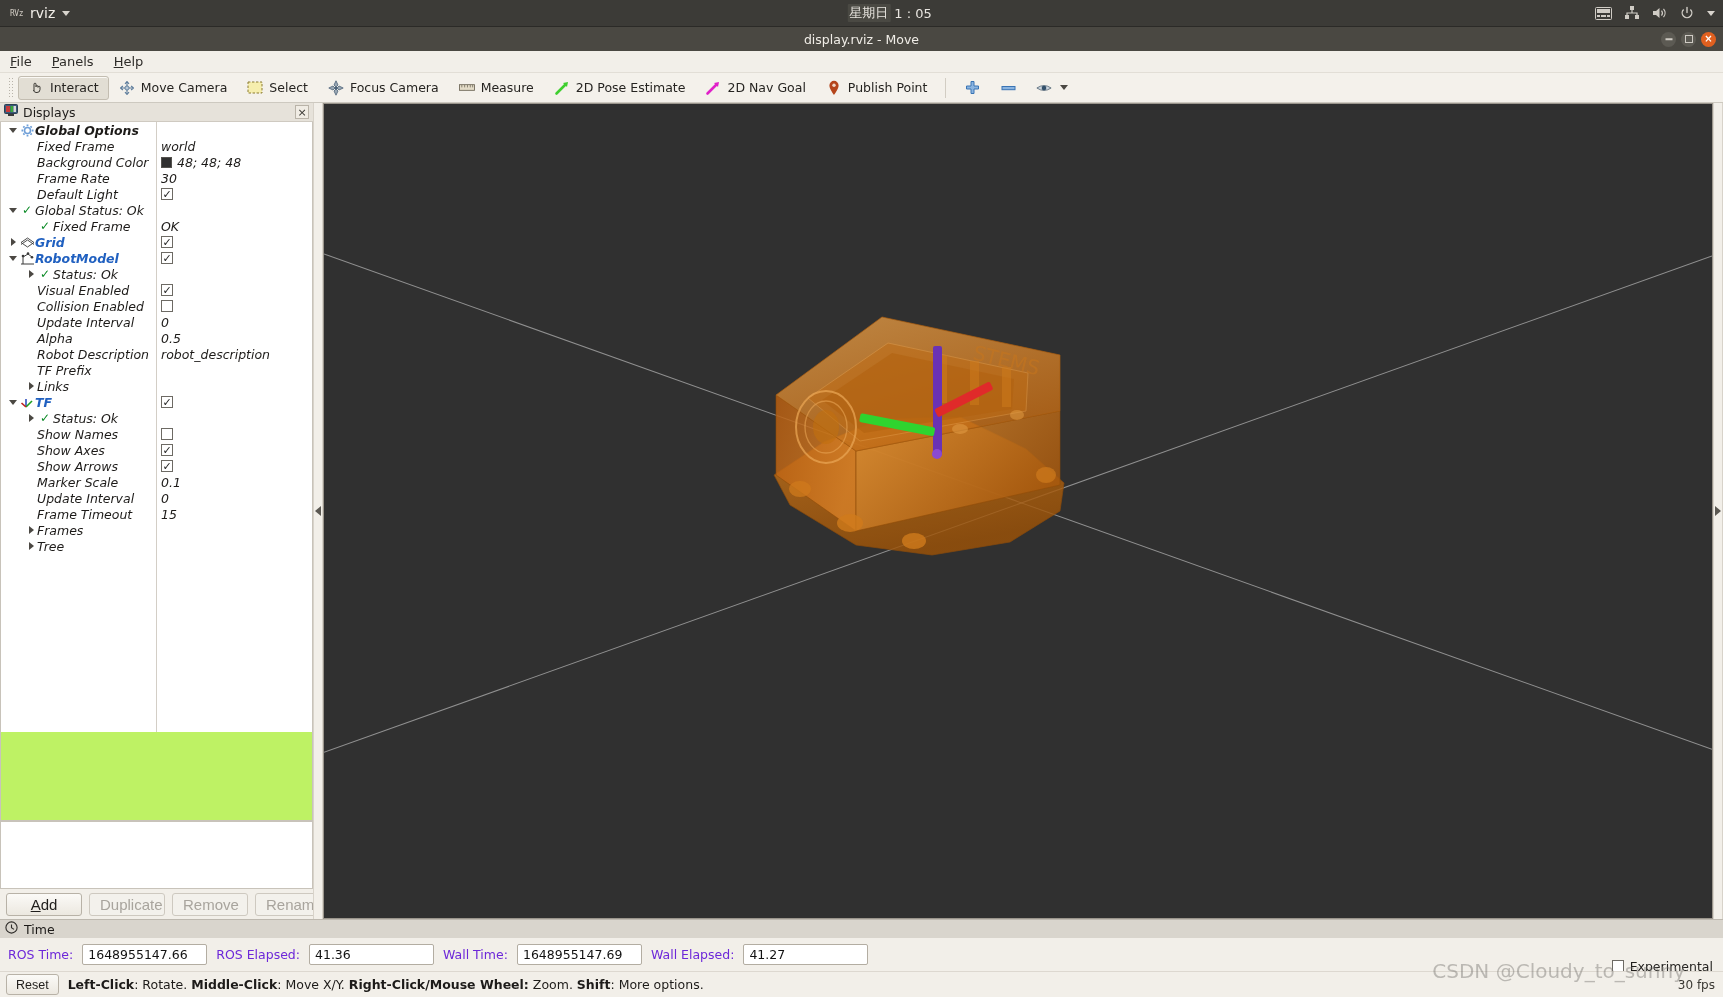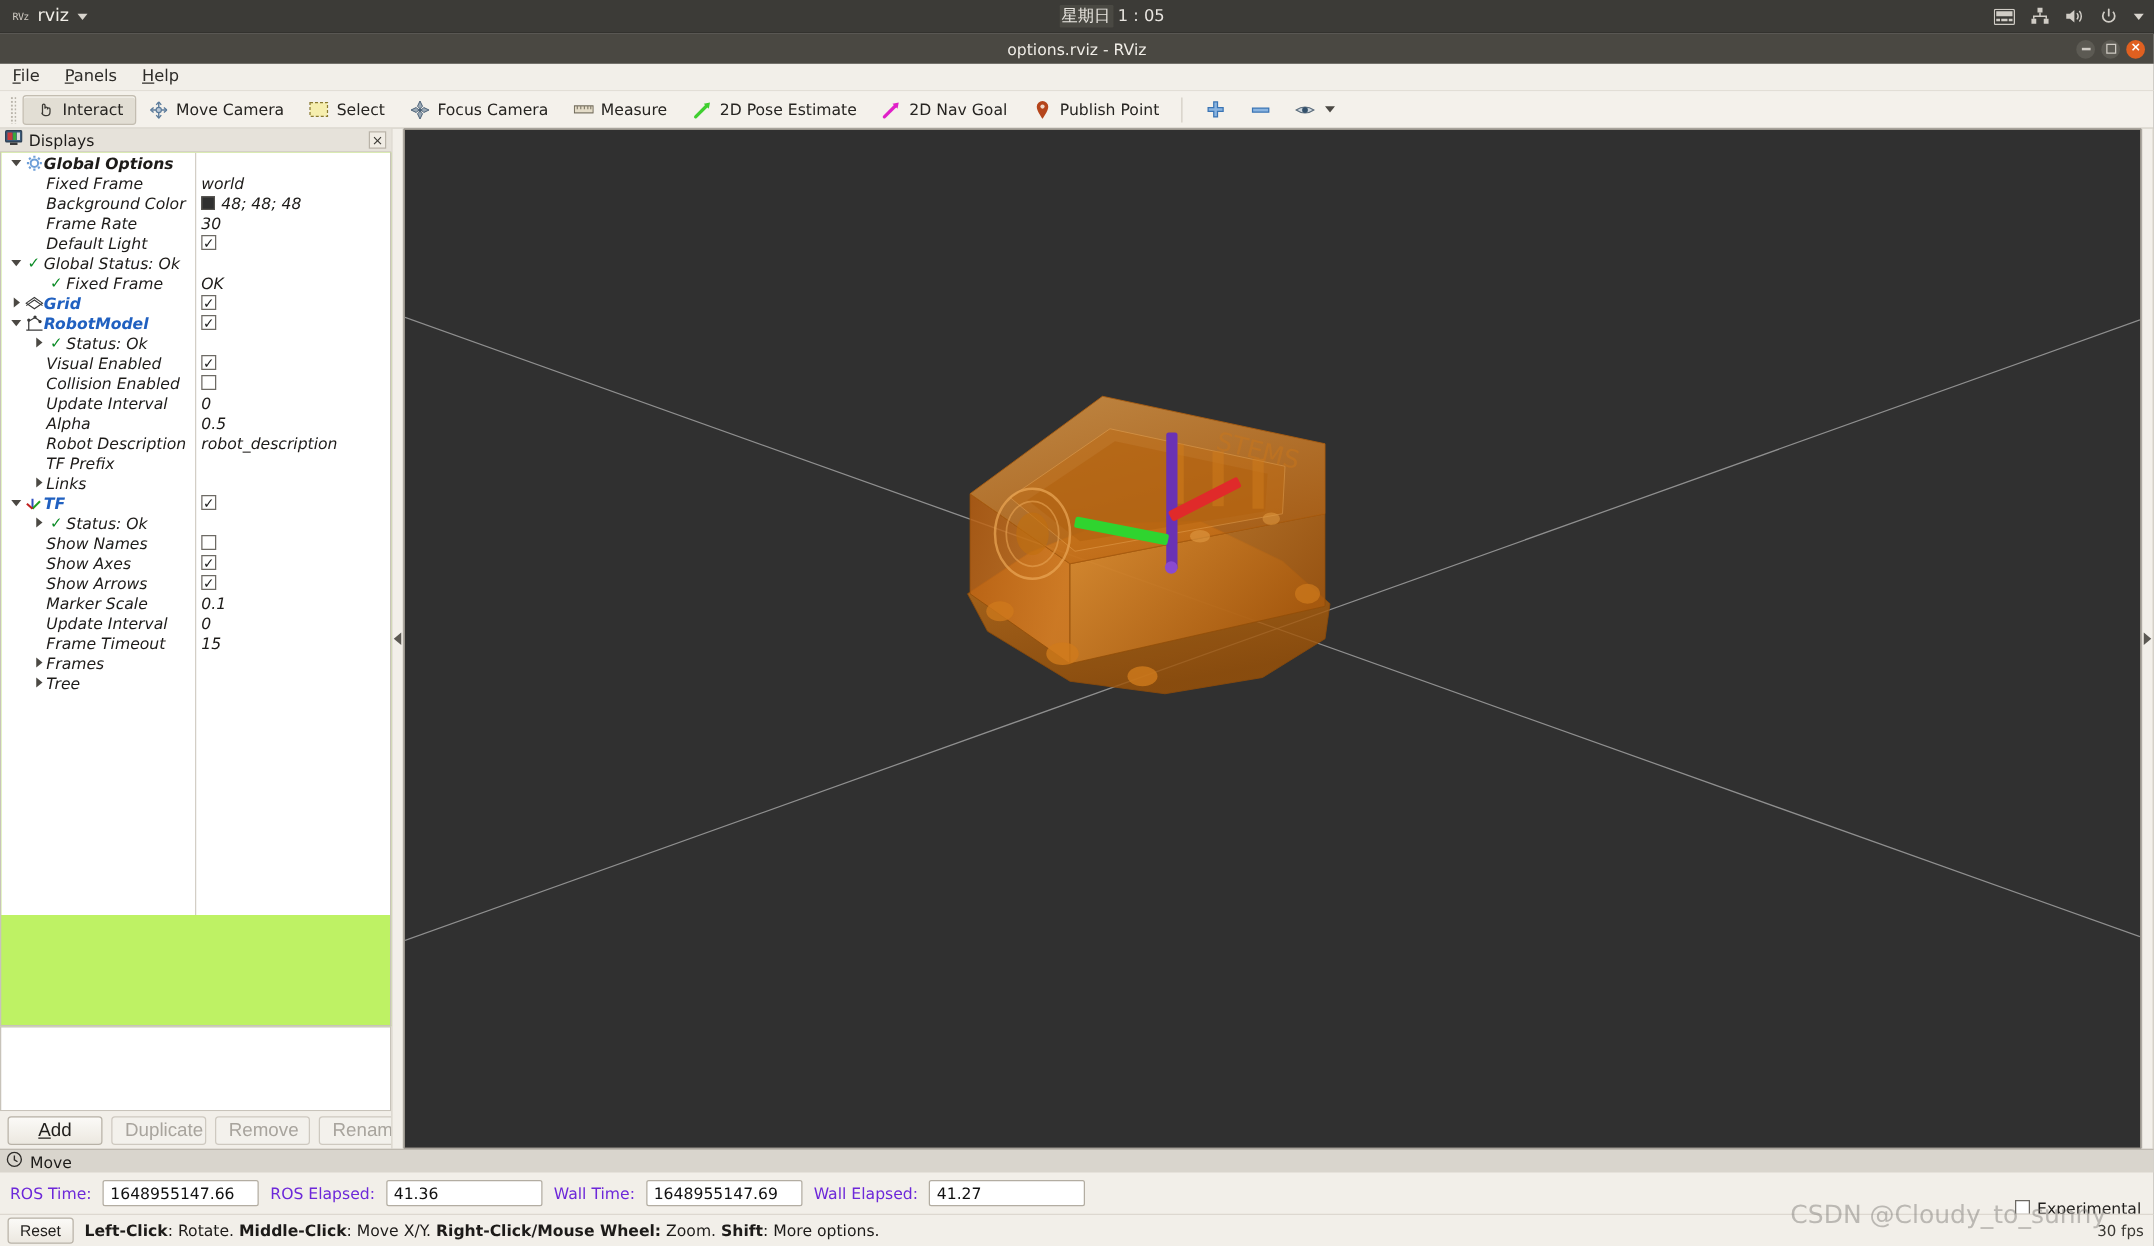--- a/index.html
+++ b/index.html
@@ -270,21 +270,21 @@
           <path d="M3.6 3.4 a4.8 4.8 0 1 0 6.8 0" stroke="#ddd9d2" stroke-width="1.4" fill="none"></path>
         </svg>
     </span>
     <span class="caret-down"></span>
   </div>
 </div>
 
 <div id="rviz-window">
 
   <div id="titlebar">
-    <span id="title-text">options.rviz - RViz</span>
+    <span id="title-text">display.rviz - Move</span>
     <div id="win-buttons">
       <span class="wb min"></span>
       <span class="wb max"></span>
       <span class="wb close"></span>
     </div>
   </div>
 
   <div id="menubar">
     <span class="menu-item"><span class="acc">F</span><span>ile</span></span>
     <span class="menu-item"><span class="acc">P</span><span>anels</span></span>
@@ -833,21 +833,21 @@
   </div>
 
   <div id="time-panel">
     <div id="time-header">
       <span>
         <svg width="13" height="13" viewBox="0 0 13 13">
             <circle cx="6.5" cy="6.5" r="5.6" fill="none" stroke="#2e2c29" stroke-width="1.1"></circle>
             <path d="M6.5 3.4 L6.5 6.8 L9 8.4" stroke="#2e2c29" stroke-width="1.1" fill="none"></path>
           </svg>
       </span>
-      <span class="ttl">Move</span>
+      <span class="ttl">Time</span>
     </div>
     <div id="time-fields">
       <span class="tf-label">ROS Time:</span>
       <span class="tf-input" style="width:125px">1648955147.66</span>
       <span class="tf-label">ROS Elapsed:</span>
       <span class="tf-input" style="width:125px">41.36</span>
       <span class="tf-label">Wall Time:</span>
       <span class="tf-input" style="width:125px">1648955147.69</span>
       <span class="tf-label">Wall Elapsed:</span>
       <span class="tf-input" style="width:125px">41.27</span>

